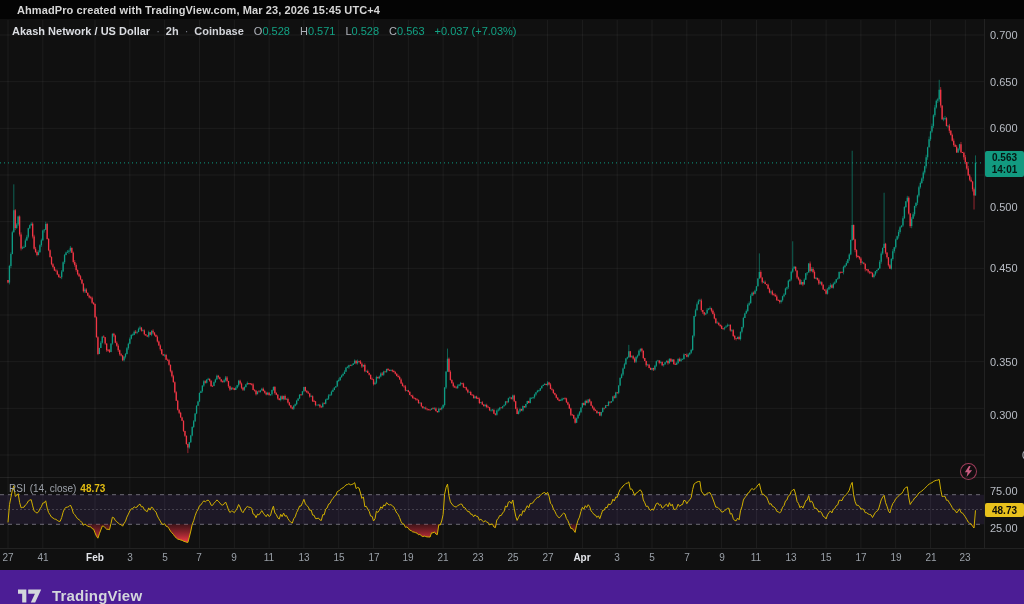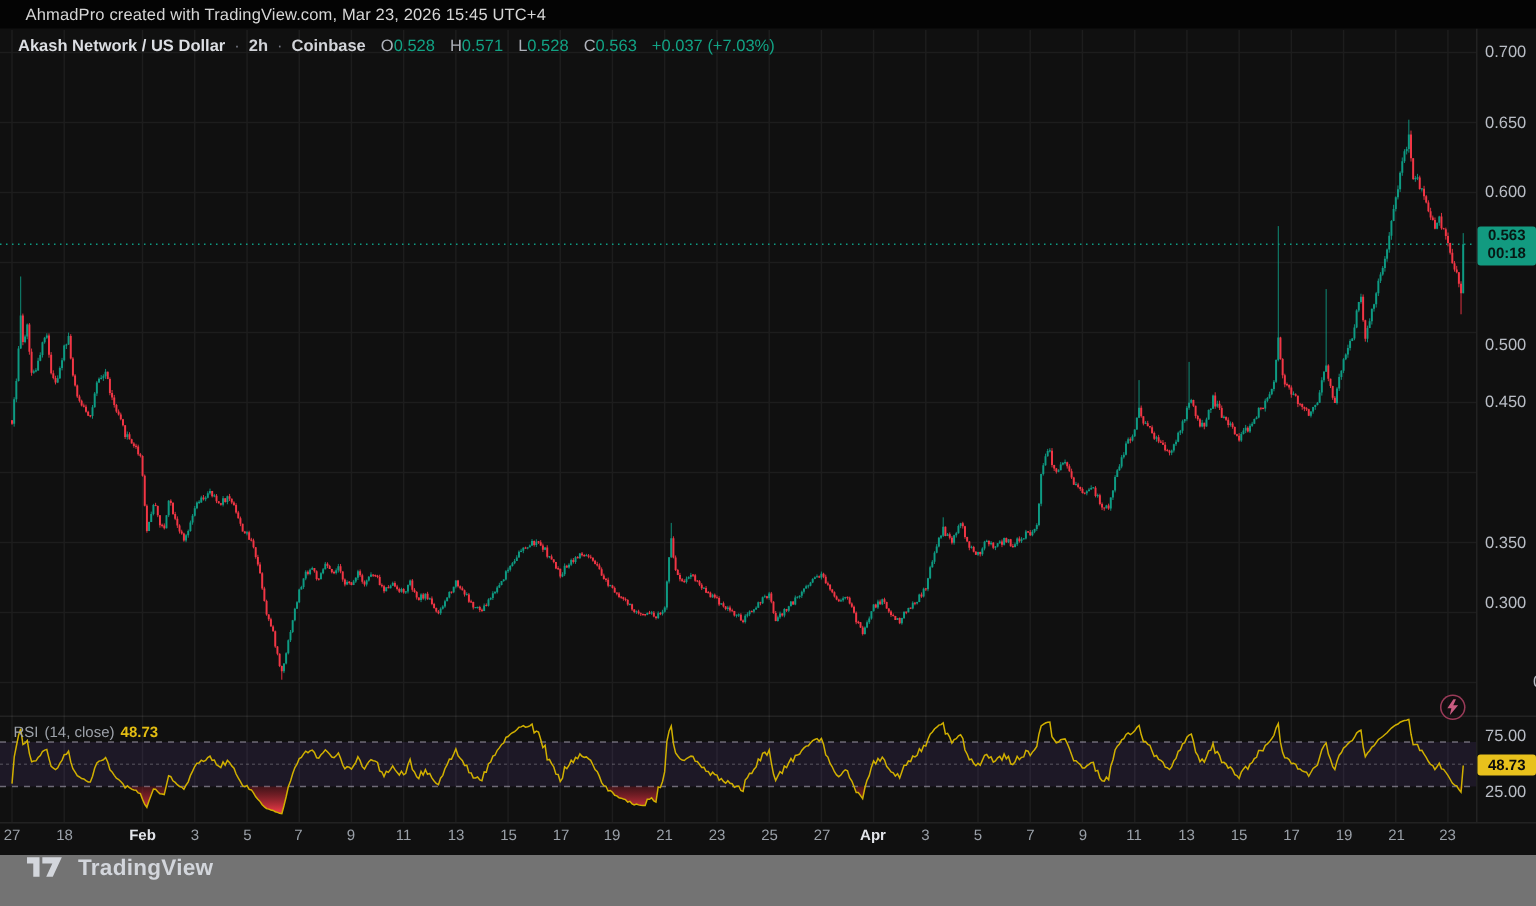--- a/index.html
+++ b/index.html
@@ -1,20 +1,20 @@
 <!DOCTYPE html>
 <html><head>
 <meta charset="utf-8">
 <style>
   html,body{margin:0;padding:0;background:#000;}
   .app{position:relative;width:1024px;height:604px;overflow:hidden;background:#101010;
        font-family:"Liberation Sans",sans-serif;-webkit-font-smoothing:antialiased;}
   .topbar{position:absolute;left:0;top:0;width:1024px;height:19px;background:#040404;
           display:flex;align-items:center;padding-left:17px;box-sizing:border-box;z-index:5;}
-  .topbar span{font-size:11px;font-weight:400;color:#d6d6d6;letter-spacing:.1px;}
+  .topbar span{font-size:11px;font-weight:700;color:#d6d6d6;letter-spacing:.1px;}
   #chart-svg{position:absolute;left:0;top:0;z-index:1;display:block;}
   .legend{position:absolute;left:12px;top:25px;z-index:4;font-size:11px;display:flex;gap:6px;align-items:center;white-space:nowrap;}
   .legend .title{color:#dcdee3;font-weight:700;}
   .legend .dim{color:#787b86;}
   .legend .meta{color:#d2d4d9;font-weight:700;}
   .legend .okey{color:#aeb2ba;margin-left:4px;}
   .legend .oval{color:#12a284;}
   .legend .chg{color:#12a284;margin-left:4px;}
   .rsi-legend{position:absolute;left:9px;top:483px;z-index:4;font-size:10px;display:flex;gap:4px;white-space:nowrap;}
   .rsi-legend .t{color:#9da2aa;}
@@ -23,22 +23,22 @@
   .time-label{position:absolute;top:552px;width:34px;text-align:center;font-size:10px;color:#9aa0a8;z-index:2;}
   .time-label.month{color:#e3e5ea;font-weight:700;}
   .price-badge{position:absolute;left:985px;top:151px;width:39px;height:26px;border-radius:2px;
                z-index:3;display:flex;flex-direction:column;align-items:center;justify-content:center;}
   .price-badge div{font-size:10px;font-weight:700;color:#071814;line-height:12px;}
   .rsi-badge{position:absolute;left:985px;top:507px;width:39px;height:14px;border-radius:2px;z-index:3;
              display:flex;align-items:center;justify-content:center;font-size:10px;font-weight:700;color:#0c0c0c;}
   .bolt-btn{position:absolute;left:960px;top:463px;width:17px;height:17px;border-radius:50%;
             background:rgba(20,10,14,.35);border:1px solid rgba(201,75,114,.75);z-index:3;
             display:flex;align-items:center;justify-content:center;padding:0;cursor:pointer;}
-  .footer{position:absolute;left:0;top:570px;width:1024px;height:34px;background:#737373;z-index:5;
-          display:flex;align-items:flex-start;padding-left:18px;box-sizing:border-box;gap:8px;}
+  .footer{position:absolute;left:0;top:570px;width:1024px;height:34px;background:#4c1d95;z-index:5;
+          display:flex;align-items:flex-end;padding-left:18px;box-sizing:border-box;gap:8px;}
   .footer .brand{color:#d3d6dc;font-size:15px;font-weight:700;letter-spacing:.2px;}
 </style>
 </head>
 <body>
 
 <div class="app">
 
   <div class="topbar">
     <span>AhmadPro created with TradingView.com, Mar 23, 2026 15:45 UTC+4</span>
   </div>
@@ -93,34 +93,34 @@
   <div class="rsi-legend">
     <span class="t">RSI</span>
     <span class="t">(14, close)</span>
     <span class="v">48.73</span>
   </div>
 
   <div id="price-labels">
       <span class="axis-label" style="top: 29px;">0.700</span>
       <span class="axis-label" style="top: 76px;">0.650</span>
       <span class="axis-label" style="top: 122px;">0.600</span>
-      <span class="axis-label" style="top: 224px;">0.500</span>
+      <span class="axis-label" style="top: 201px;">0.500</span>
       <span class="axis-label" style="top: 262px;">0.450</span>
       <span class="axis-label" style="top: 309px; padding-left: 44px;">0.400</span>
       <span class="axis-label" style="top: 356px;">0.350</span>
-      <span class="axis-label" style="top: 396px;">0.300</span>
+      <span class="axis-label" style="top: 409px;">0.300</span>
       <span class="axis-label" style="top: 449px; padding-left: 32px;">0.250</span>
     </div>
   <div id="rsi-labels">
       <span class="axis-label" style="top: 485px;">75.00</span>
       <span class="axis-label" style="top: 522px;">25.00</span>
     </div>
   <div id="time-labels">
       <span class="time-label" style="left: -9px;">27</span>
-      <span class="time-label" style="left: 26px;">18</span>
+      <span class="time-label" style="left: 26px;">41</span>
       <span class="time-label month" style="left: 78px;">Feb</span>
       <span class="time-label" style="left: 113px;">3</span>
       <span class="time-label" style="left: 148px;">5</span>
       <span class="time-label" style="left: 182px;">7</span>
       <span class="time-label" style="left: 217px;">9</span>
       <span class="time-label" style="left: 252px;">11</span>
       <span class="time-label" style="left: 287px;">13</span>
       <span class="time-label" style="left: 322px;">15</span>
       <span class="time-label" style="left: 357px;">17</span>
       <span class="time-label" style="left: 391px;">19</span>
@@ -137,21 +137,21 @@
       <span class="time-label" style="left: 774px;">13</span>
       <span class="time-label" style="left: 809px;">15</span>
       <span class="time-label" style="left: 844px;">17</span>
       <span class="time-label" style="left: 879px;">19</span>
       <span class="time-label" style="left: 914px;">21</span>
       <span class="time-label" style="left: 948px;">23</span>
     </div>
 
   <div class="price-badge" style="background: rgb(18, 154, 128); top: 151px;">
     <div>0.563</div>
-    <div>00:18</div>
+    <div>14:01</div>
   </div>
 
   <div class="rsi-badge" style="background: rgb(232, 193, 28); top: 503px;">48.73</div>
 
   <button class="bolt-btn">
     <svg width="9" height="11" viewBox="0 0 10 12">
       <path d="M5.5 0 L1 6.8 H4 L2.8 12 L9 4.6 H5.4 L7.4 0 Z" fill="#c95c81"></path>
     </svg>
   </button>
 

